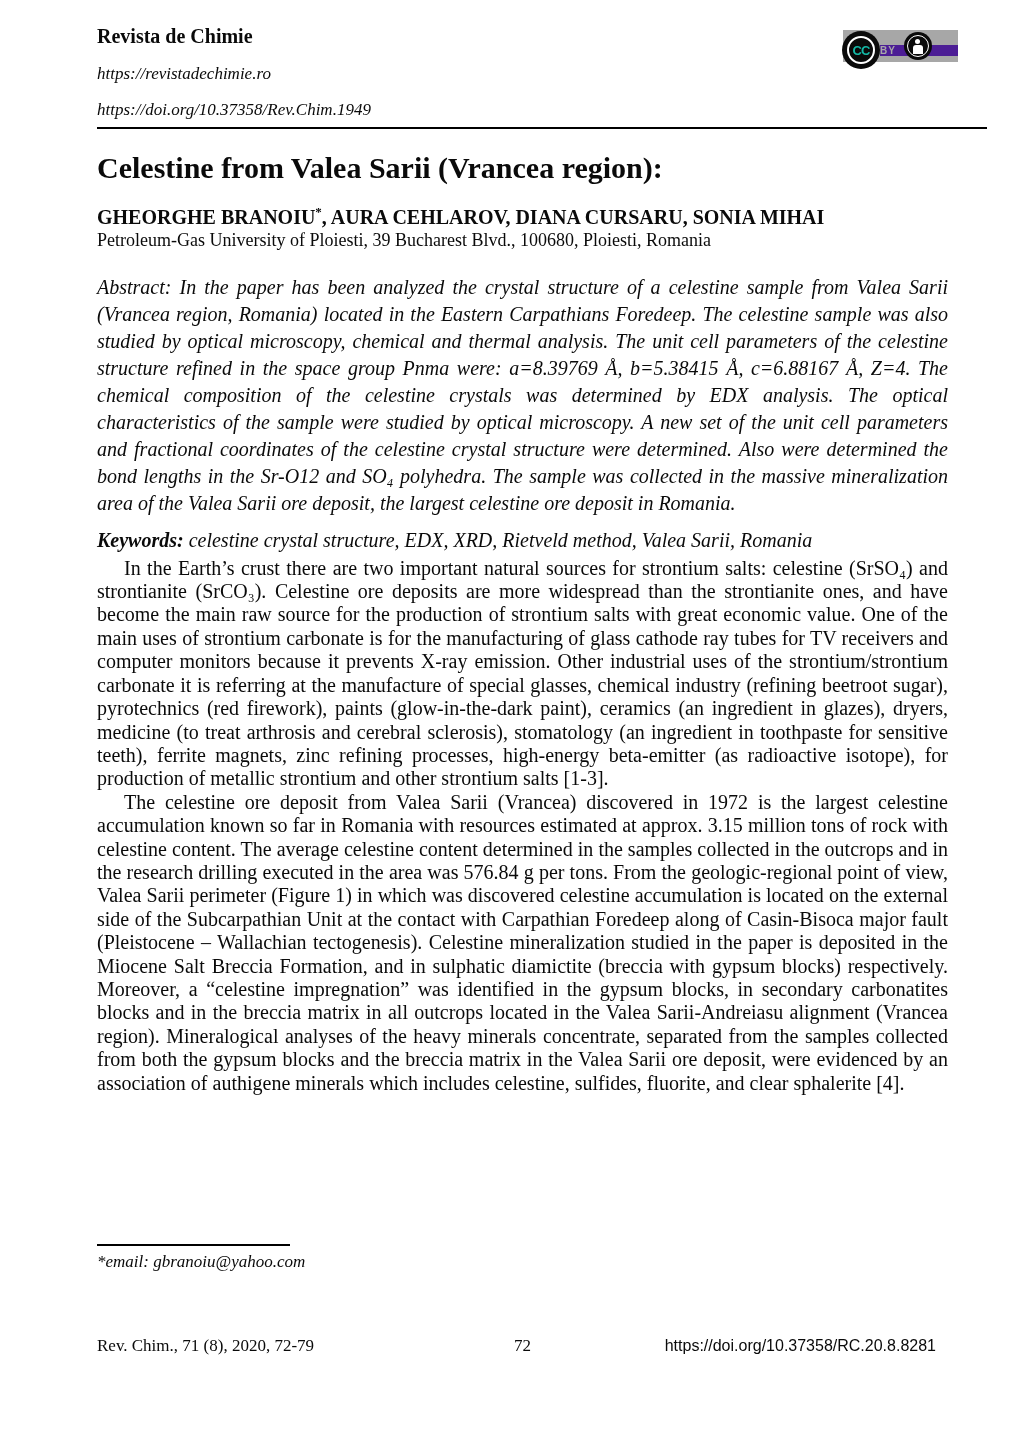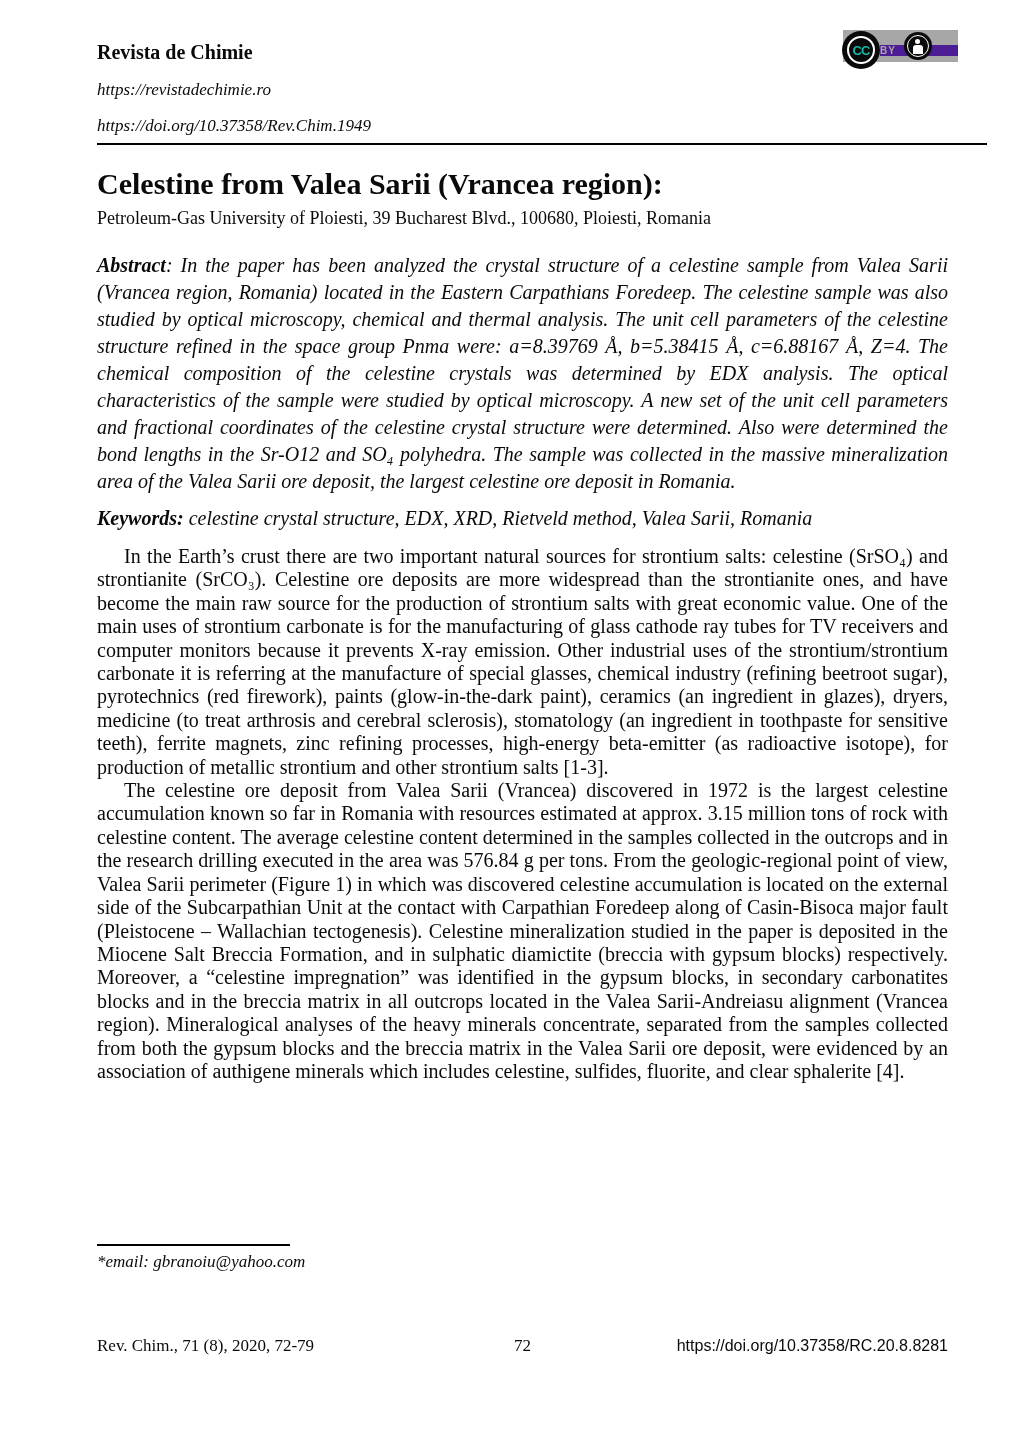--- a/index.html
+++ b/index.html
@@ -5,21 +5,21 @@
   html,body { margin:0; padding:0; background:#ffffff; }
   .page {
     position:relative;
     width:1020px; height:1442px;
     background:#ffffff;
     color:#0a0a0a;
     font-family:"Liberation Serif", serif;
     overflow:hidden;
   }
   
-  .header { padding-top:41px; margin-left:97px; }
+  .header { padding-top:25px; margin-left:97px; }
   .journal-name { font-size:20px; font-weight:bold; line-height:23px; }
   .journal-url { font-size:17px; font-style:italic; line-height:20px;margin-top:16px; }
   .header-rule { border:0; border-top:2px solid #000; margin:7px 33px 0 97px; }
 
   
   .cc-badge { position:absolute; top:30px; left:843px; width:115px; height:42px; }
   .cc-badge .plate { position:absolute; left:0; top:0; right:0; height:32px; background:#a7a7a7; }
   .cc-badge .bar {
     position:absolute; left:37px; right:0; bottom:16px; height:11px; background:#4c1d95;
     color:#a7a7a7; font-family:"Liberation Sans", sans-serif; font-size:10px; font-weight:bold;
@@ -49,44 +49,44 @@
   
   .content { margin-left:97px; margin-right:72px; }
   .title { margin:16px 0 0 0; font-size:30px; font-weight:bold; line-height:46px; }
   .authors { margin-top:9px; font-size:20px; font-weight:bold; line-height:23px; }
   .authors sup { font-size:13px; }
   .affiliation { font-size:18px; line-height:22px; }
   .abstract {
     margin-top:23px; font-size:20px; line-height:27px;
     font-style:italic; text-align:justify;
   }
-  .abstract .lbl { font-weight:bold; }
+  .abstract .lbl { font-weight:normal; }
   .keywords { margin-top:10px; font-size:20px; line-height:27px; font-style:italic; }
   .keywords .lbl { font-weight:bold; }
   .section-heading { margin:60px 0 0 0; font-size:21px; font-weight:bold; line-height:26px; }
   .body-par {
     margin:0; font-size:20px; line-height:23.4px;
     text-align:justify; text-indent:27px;
   }
-  .body-par.first { margin-top:13px; }
+  .body-par.first { margin-top:3px; }
 
   
   .footnote { position:absolute; top:1244px; left:97px; }
   .footnote-rule { border:0; border-top:2px solid #000; width:193px; margin:0; }
   .footnote-text { font-size:17px; font-style:italic; margin-top:6px; }
 
   
   .footer {
     position:absolute; top:1336px; left:97px; right:72px;
     font-size:17px; line-height:20px;
   }
   .footer-left { position:absolute; left:0; top:0; }
   .footer-center { position:absolute; left:50%; transform:translateX(-50%); top:0; }
   .footer-right {
-    position:absolute; right:0; top:0;
+    position:absolute; right:12px; top:0;
     font-family:"Liberation Sans", sans-serif; font-size:16px;
   }
 </style>
 </head>
 <body>
 
 <div class="page">
 
   <div class="cc-badge">
     <div class="plate"></div>
@@ -107,20 +107,23 @@
     <div class="journal-url">https://revistadechimie.ro</div>
     <div class="journal-url">https://doi.org/10.37358/Rev.Chim.1949</div>
   </div>
   <hr class="header-rule">
 
   <div class="content">
     <h1 class="title">
       <span>Celestine from Valea Sarii (Vrancea region):</span><br>
     </h1>
 
+    <div class="authors">
+      <span>GHEORGHE BRANOIU</span><sup>*</sup><span>, AURA CEHLAROV, DIANA CURSARU, SONIA MIHAI</span>
+    </div>
     <div class="affiliation">Petroleum-Gas University of Ploiesti, 39 Bucharest Blvd., 100680, Ploiesti, Romania</div>
 
     <div class="abstract">
       <span class="lbl">Abstract</span><span>: In the paper has been analyzed the crystal structure of a celestine sample from Valea Sarii (Vrancea region, Romania) located in the Eastern Carpathians Foredeep. The celestine sample was also studied by optical microscopy, chemical and thermal analysis. The unit cell parameters of the celestine structure refined in the space group Pnma were: a=8.39769 Å, b=5.38415 Å, c=6.88167 Å, Z=4. The chemical composition of the celestine crystals was determined by EDX analysis. The optical characteristics of the sample were studied by optical microscopy. A new set of the unit cell parameters and fractional coordinates of the celestine crystal structure were determined. Also were determined the bond lengths in the Sr-O12 and SO₄ polyhedra. The sample was collected in the massive mineralization area of the Valea Sarii ore deposit, the largest celestine ore deposit in Romania.</span>
     </div>
 
     <div class="keywords">
       <span class="lbl">Keywords:</span><span> celestine crystal structure, EDX, XRD, Rietveld method, Valea Sarii, Romania</span>
     </div>
 

